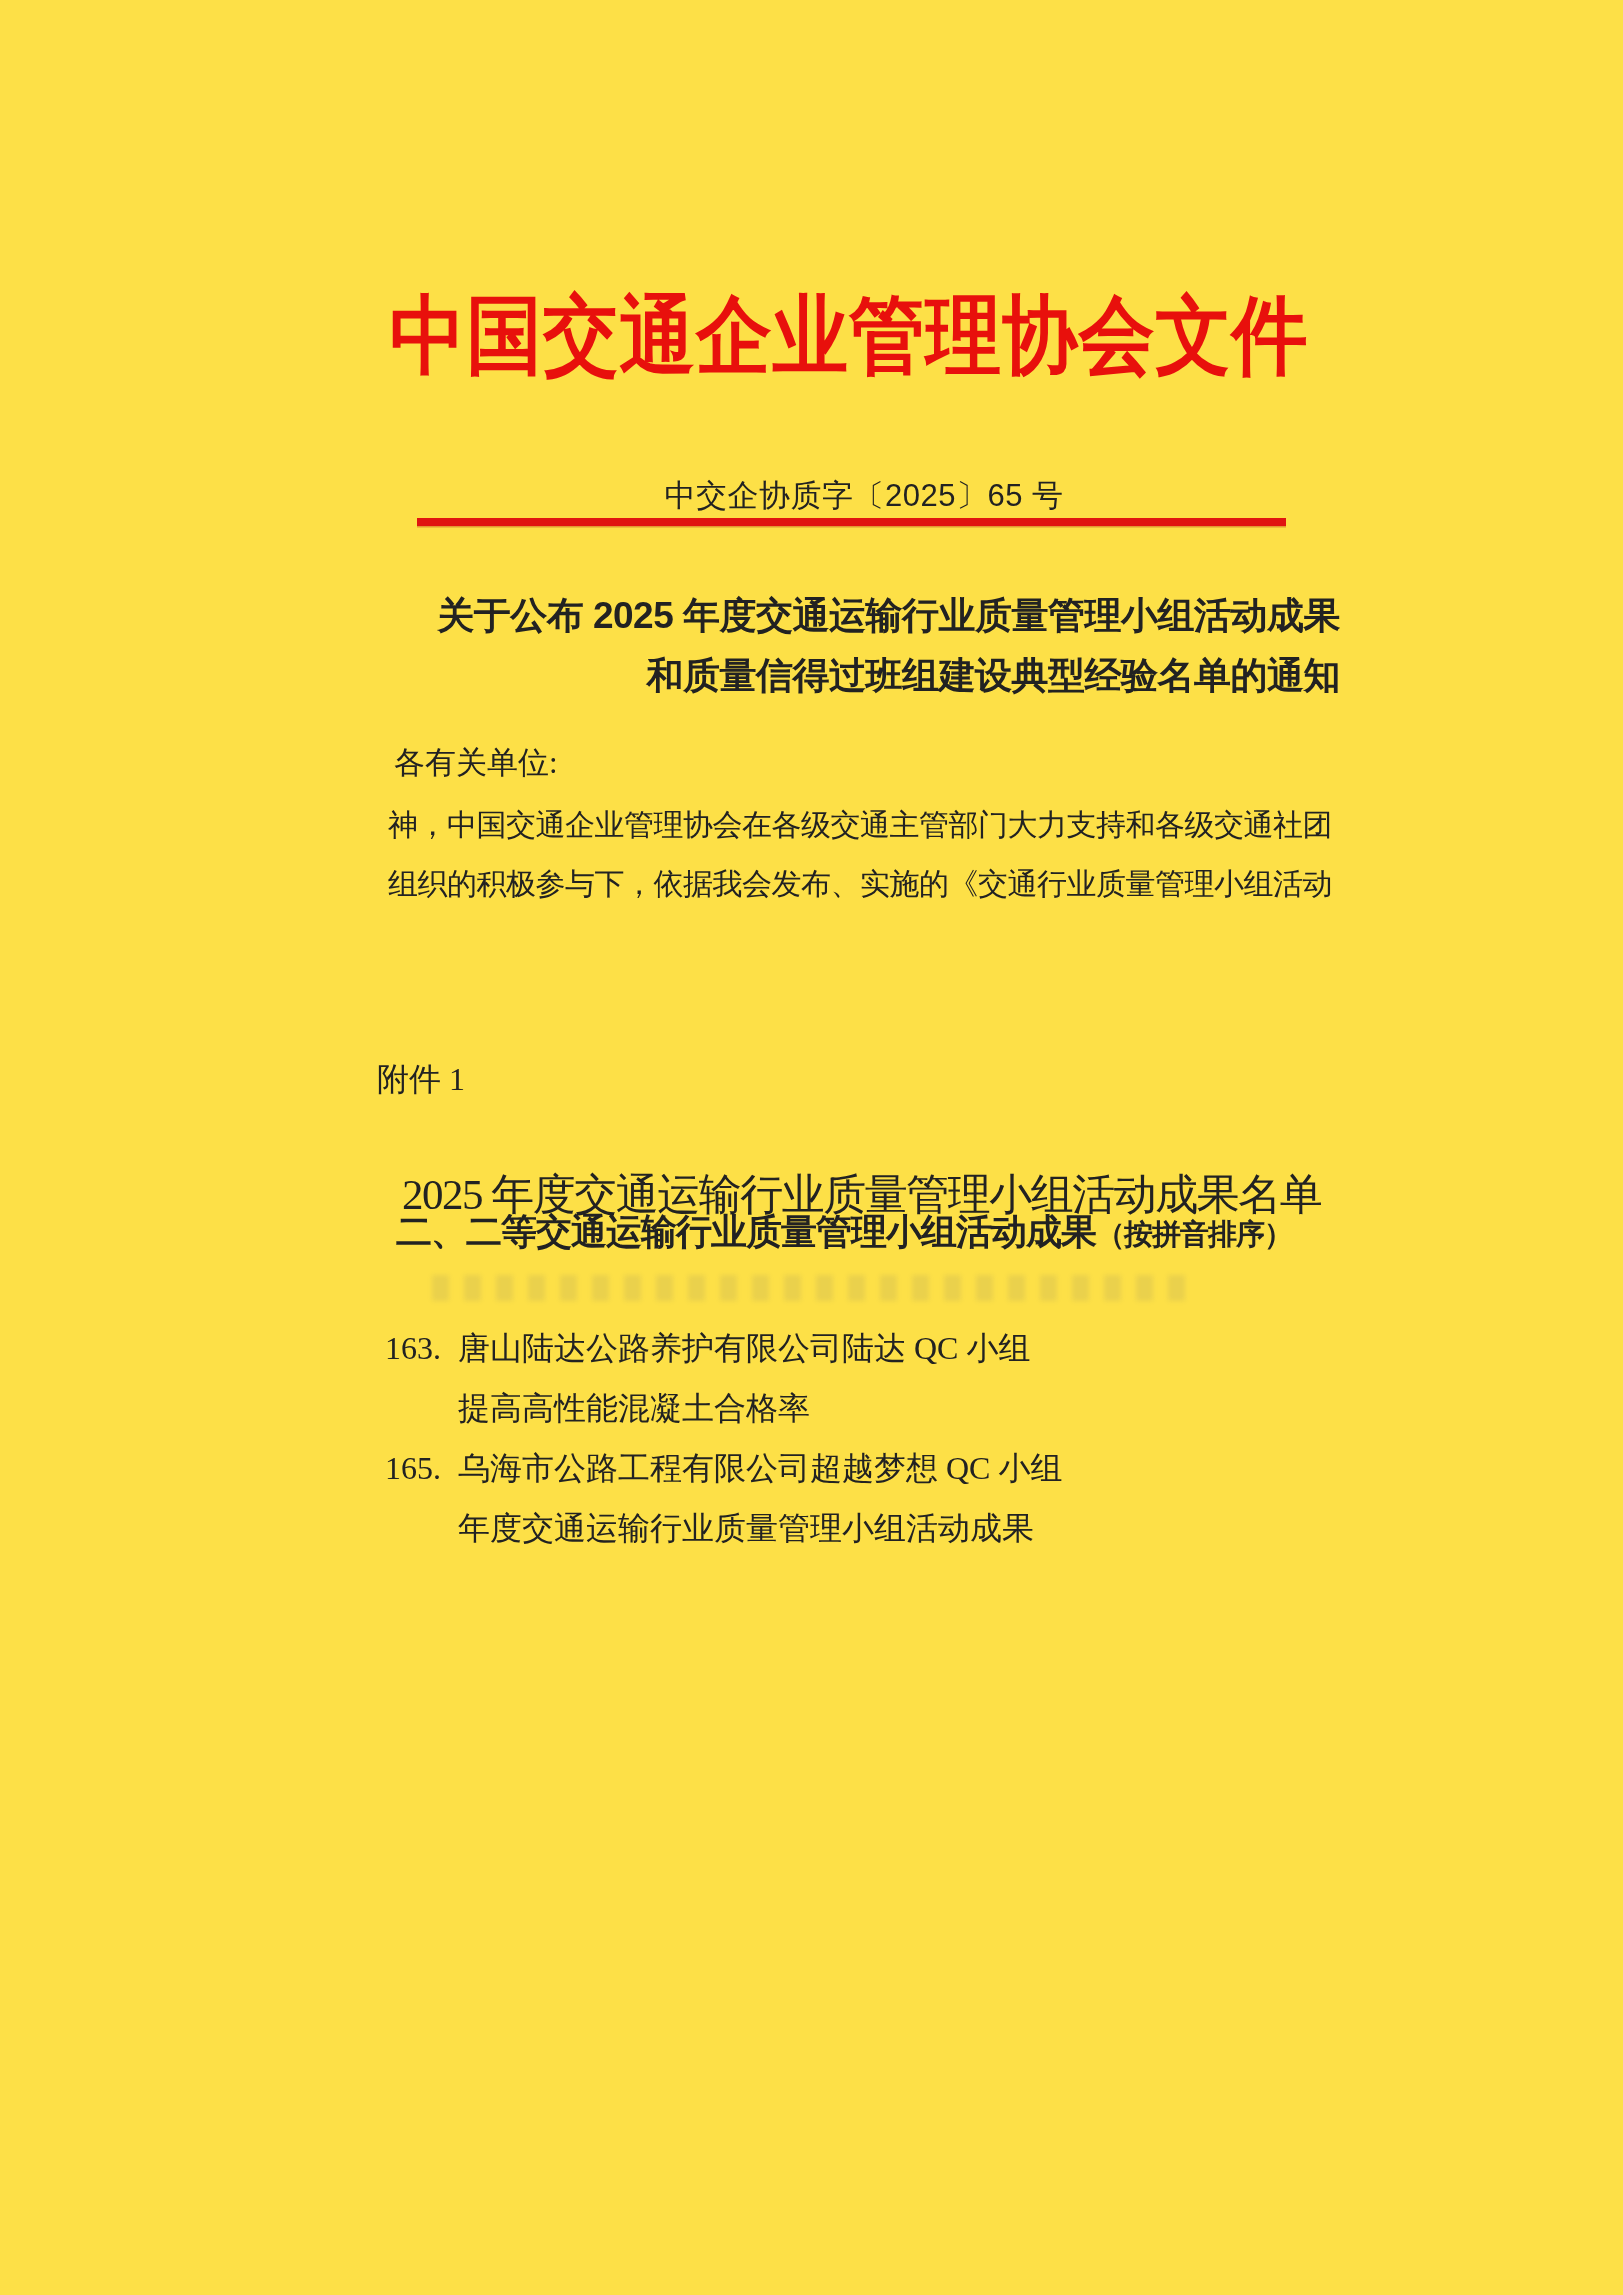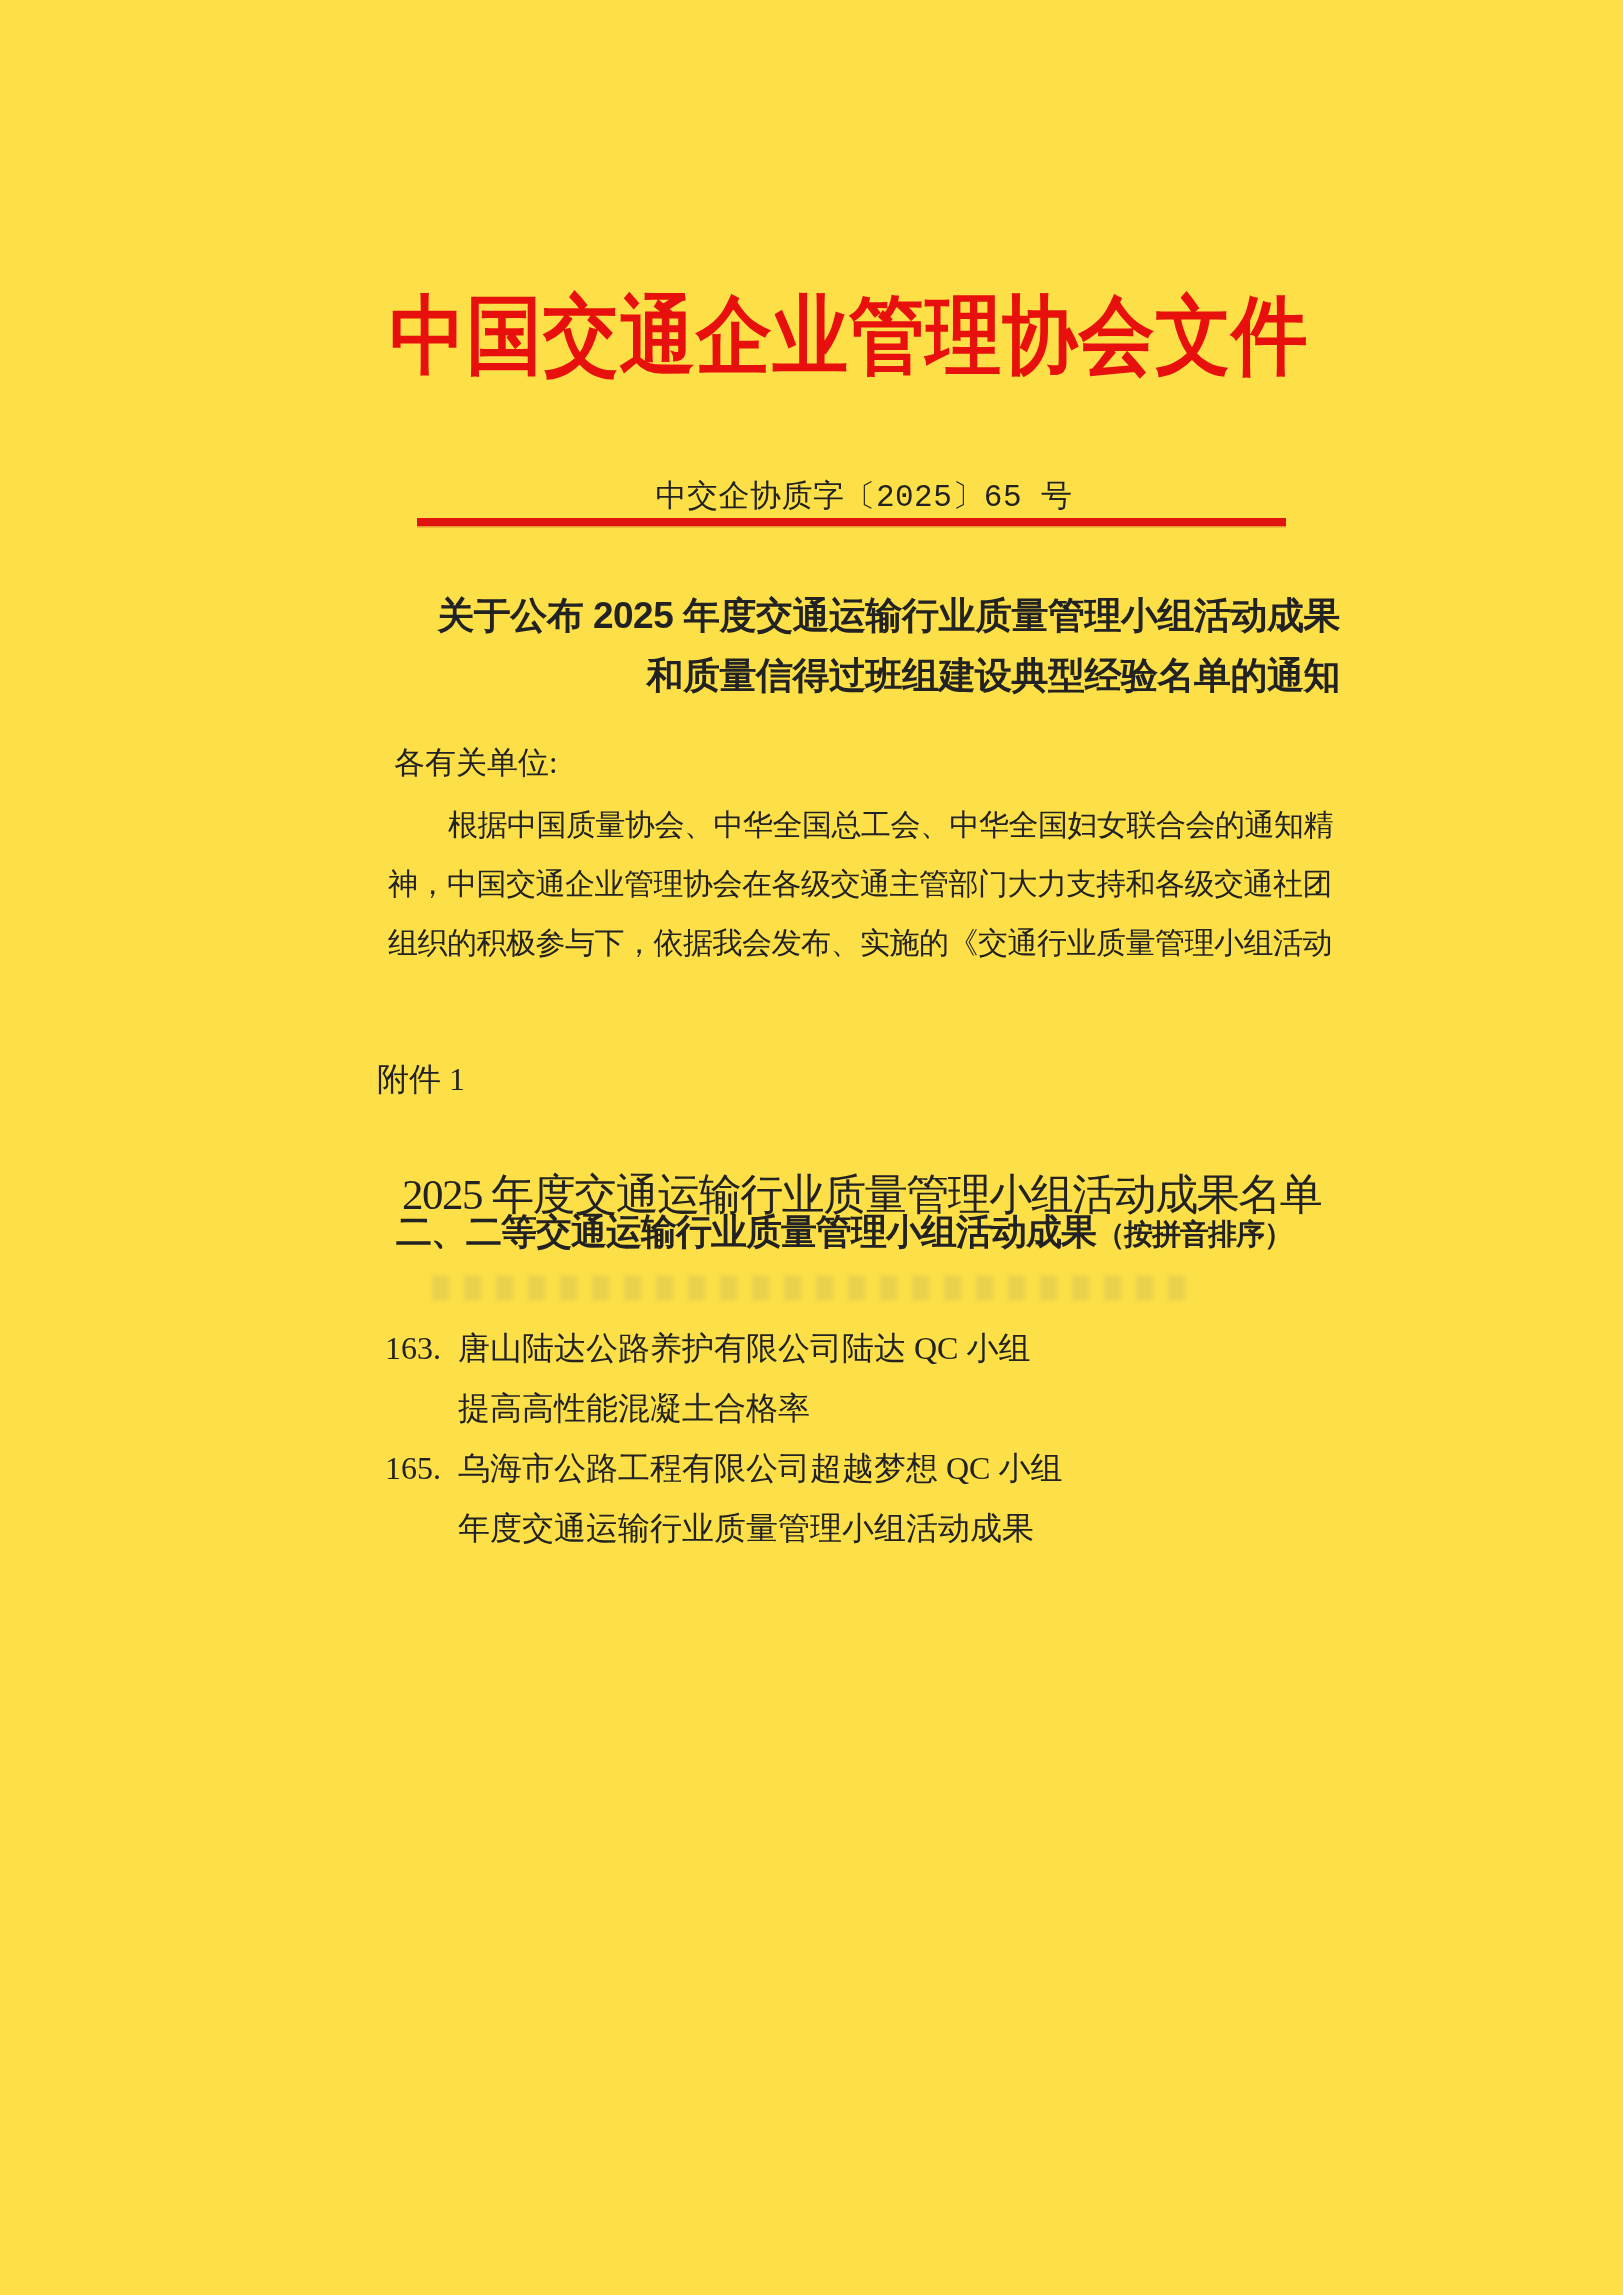--- a/index.html
+++ b/index.html
@@ -33,21 +33,21 @@
     color: var(--accent_red, #e8100c);
     letter-spacing: 1px;
   }
   
   .doc-number {
     position: absolute;
     top: 475px;
     left: 864px;
     transform: translateX(-50%);
     white-space: nowrap;
-    font-family: Liberation Mono, monospace;
+    font-family: Liberation Sans, sans-serif;
     font-size: 31px;
     font-weight: 500;
     letter-spacing: 0.5px;
   }
   
   .red-rule {
     position: absolute;
     top: 518px;
     left: 417px;
     width: 869px;
@@ -168,21 +168,20 @@
   <div class="red-rule"></div>
 
   <div class="notice-title">
     <div>关于公布 2025 年度交通运输行业质量管理小组活动成果</div>
     <div>和质量信得过班组建设典型经验名单的通知</div>
   </div>
 
   <div class="salutation">各有关单位:</div>
 
   <div class="body-paragraph">
-    <div class="para-line indent">根据中国质量协会、中华全国总工会、中华全国妇女联合会的通知精</div>
     <div class="para-line">神，中国交通企业管理协会在各级交通主管部门大力支持和各级交通社团</div>
     <div class="para-line">组织的积极参与下，依据我会发布、实施的《交通行业质量管理小组活动</div>
   </div>
 
   <div class="attachment-label">附件 1</div>
 
   <div class="attachment-title">2025 年度交通运输行业质量管理小组活动成果名单</div>
 
   <div class="section-heading">
     <span>二、二等交通运输行业质量管理小组活动成果</span><span class="note">（按拼音排序）</span>

